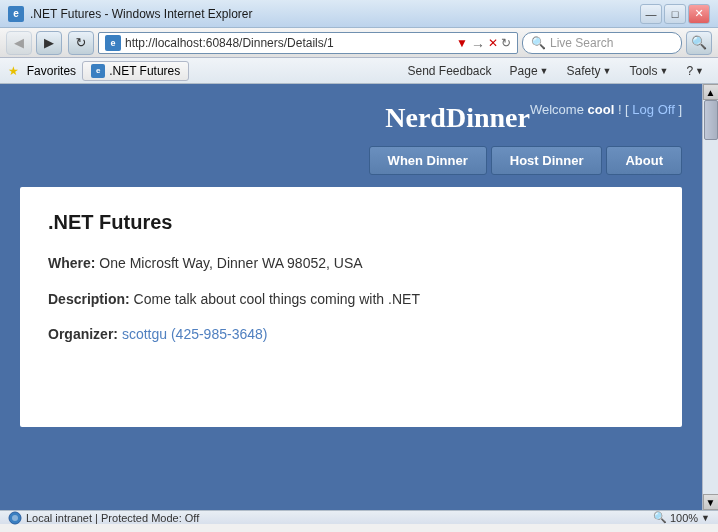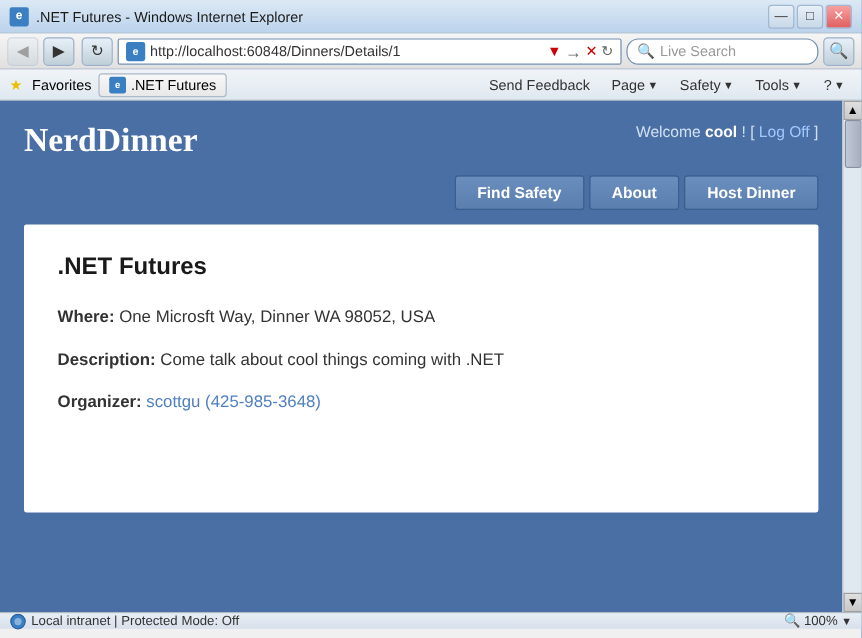--- a/index.html
+++ b/index.html
@@ -166,21 +166,21 @@
       display: flex; align-items: center; gap: 3px;
       font-size: 11px;
     }
 
     
     .nd-header {
       background: #4a6fa5;
       padding: 18px 20px 12px 20px;
       display: flex;
       align-items: flex-start;
-      justify-content: space-between;
+      justify-content: flex-end;
     }
     .nd-title {
       color: white;
       font-size: 28px;
       font-weight: bold;
       font-family: Georgia, serif;
     }
     .nd-welcome {
       color: #d0e0f0;
       font-size: 13px;
@@ -309,23 +309,23 @@
       <div class="nd-welcome">
         <span>Welcome</span>
         <strong>cool</strong>
         <span>! [ </span>
         <a style="color:#a0c8ff;margin-top:31px;">Log Off</a>
         <span> ]</span>
       </div>
     </div>
 
     <div class="nd-nav">
-      <button class="nd-nav-btn">Find Safety</button>
+      <button class="nd-nav-btn">When Dinner</button>
+      <button class="nd-nav-btn">Host Dinner</button>
       <button class="nd-nav-btn">About</button>
-      <button class="nd-nav-btn">Host Dinner</button>
     </div>
 
     <div class="nd-content">
       <div class="nd-dinner-title">.NET Futures</div>
 
 
       <div class="nd-field">
         <span class="nd-label">Where:</span>
         <span class="nd-value">One Microsft Way, Dinner WA 98052, USA</span>
       </div>

